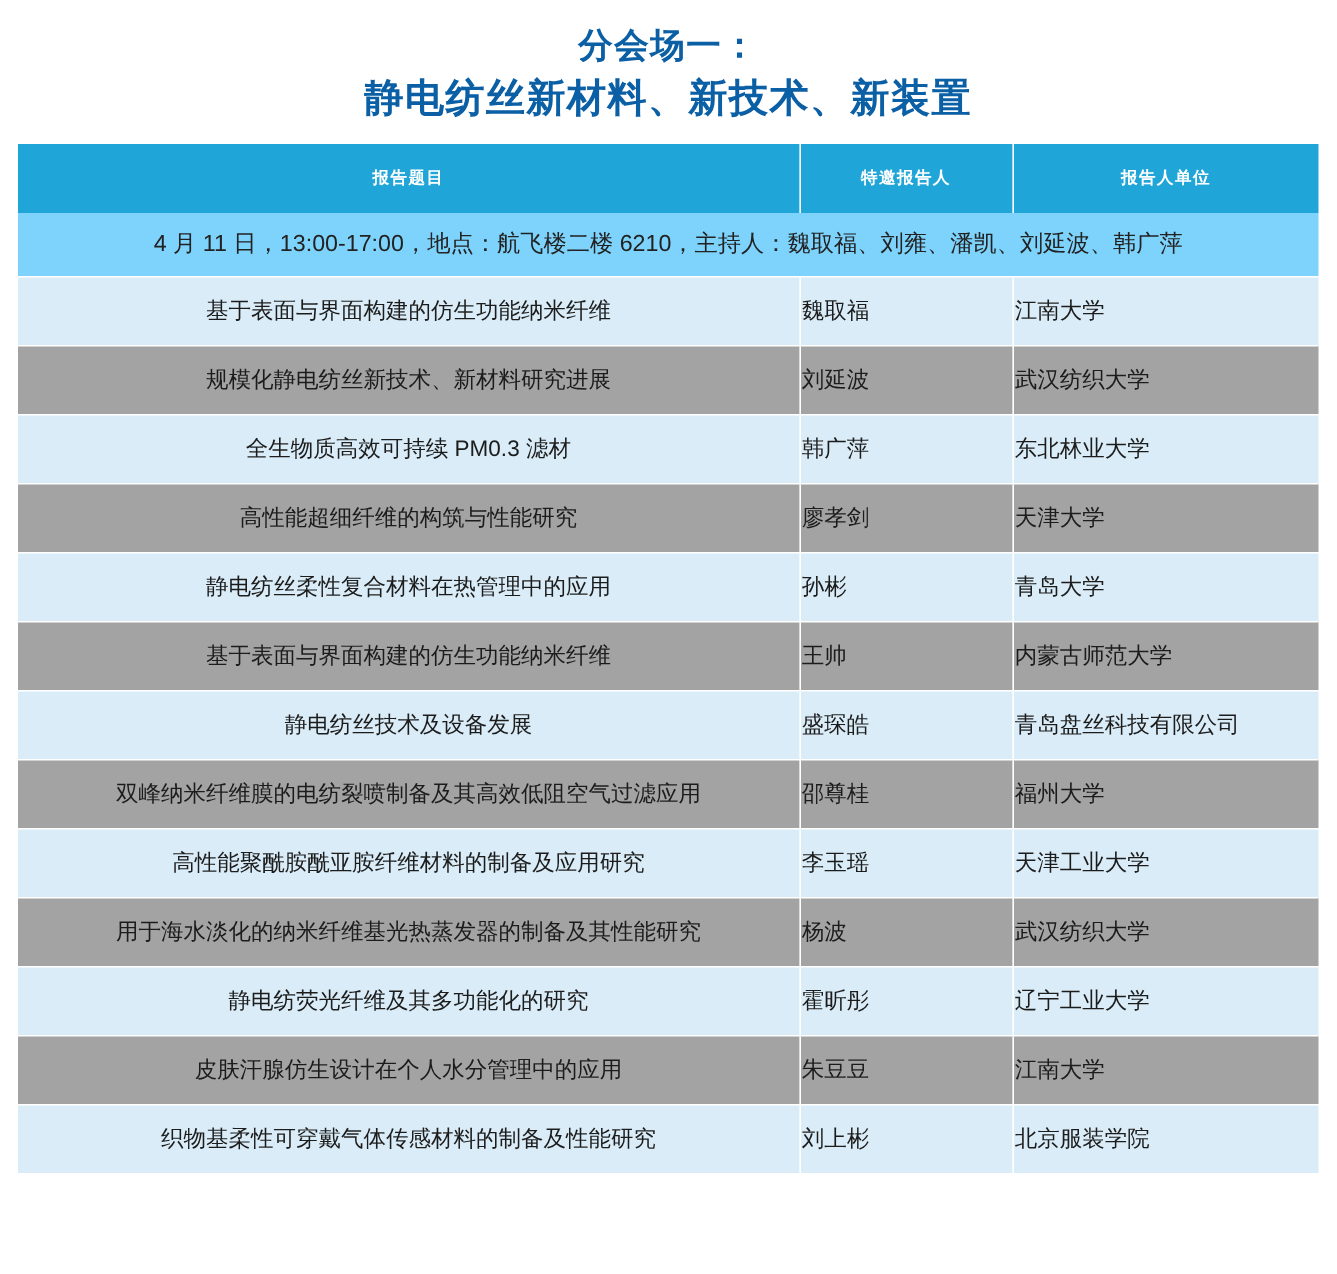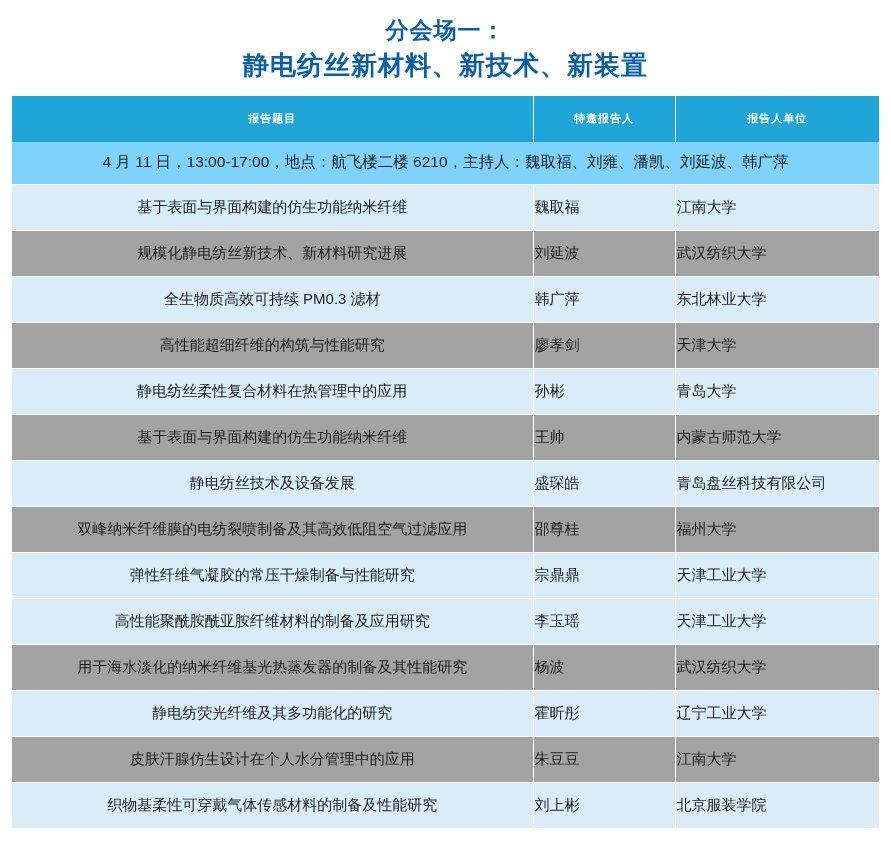--- a/index.html
+++ b/index.html
@@ -146,25 +146,20 @@
         <td class="title-cell">静电纺丝技术及设备发展</td>
         <td class="speaker-cell">盛琛皓</td>
         <td class="affil-cell">青岛盘丝科技有限公司</td>
       </tr>
       <tr class="talk even">
         <td class="title-cell">双峰纳米纤维膜的电纺裂喷制备及其高效低阻空气过滤应用</td>
         <td class="speaker-cell">邵尊桂</td>
         <td class="affil-cell">福州大学</td>
       </tr>
       <tr class="talk odd">
-        <td class="title-cell">弹性纤维气凝胶的常压干燥制备与性能研究</td>
-        <td class="speaker-cell">宗鼎鼎</td>
-        <td class="affil-cell">天津工业大学</td>
-      </tr>
-      <tr class="talk odd">
         <td class="title-cell">高性能聚酰胺酰亚胺纤维材料的制备及应用研究</td>
         <td class="speaker-cell">李玉瑶</td>
         <td class="affil-cell">天津工业大学</td>
       </tr>
       <tr class="talk even">
         <td class="title-cell">用于海水淡化的纳米纤维基光热蒸发器的制备及其性能研究</td>
         <td class="speaker-cell">杨波</td>
         <td class="affil-cell">武汉纺织大学</td>
       </tr>
       <tr class="talk odd">

